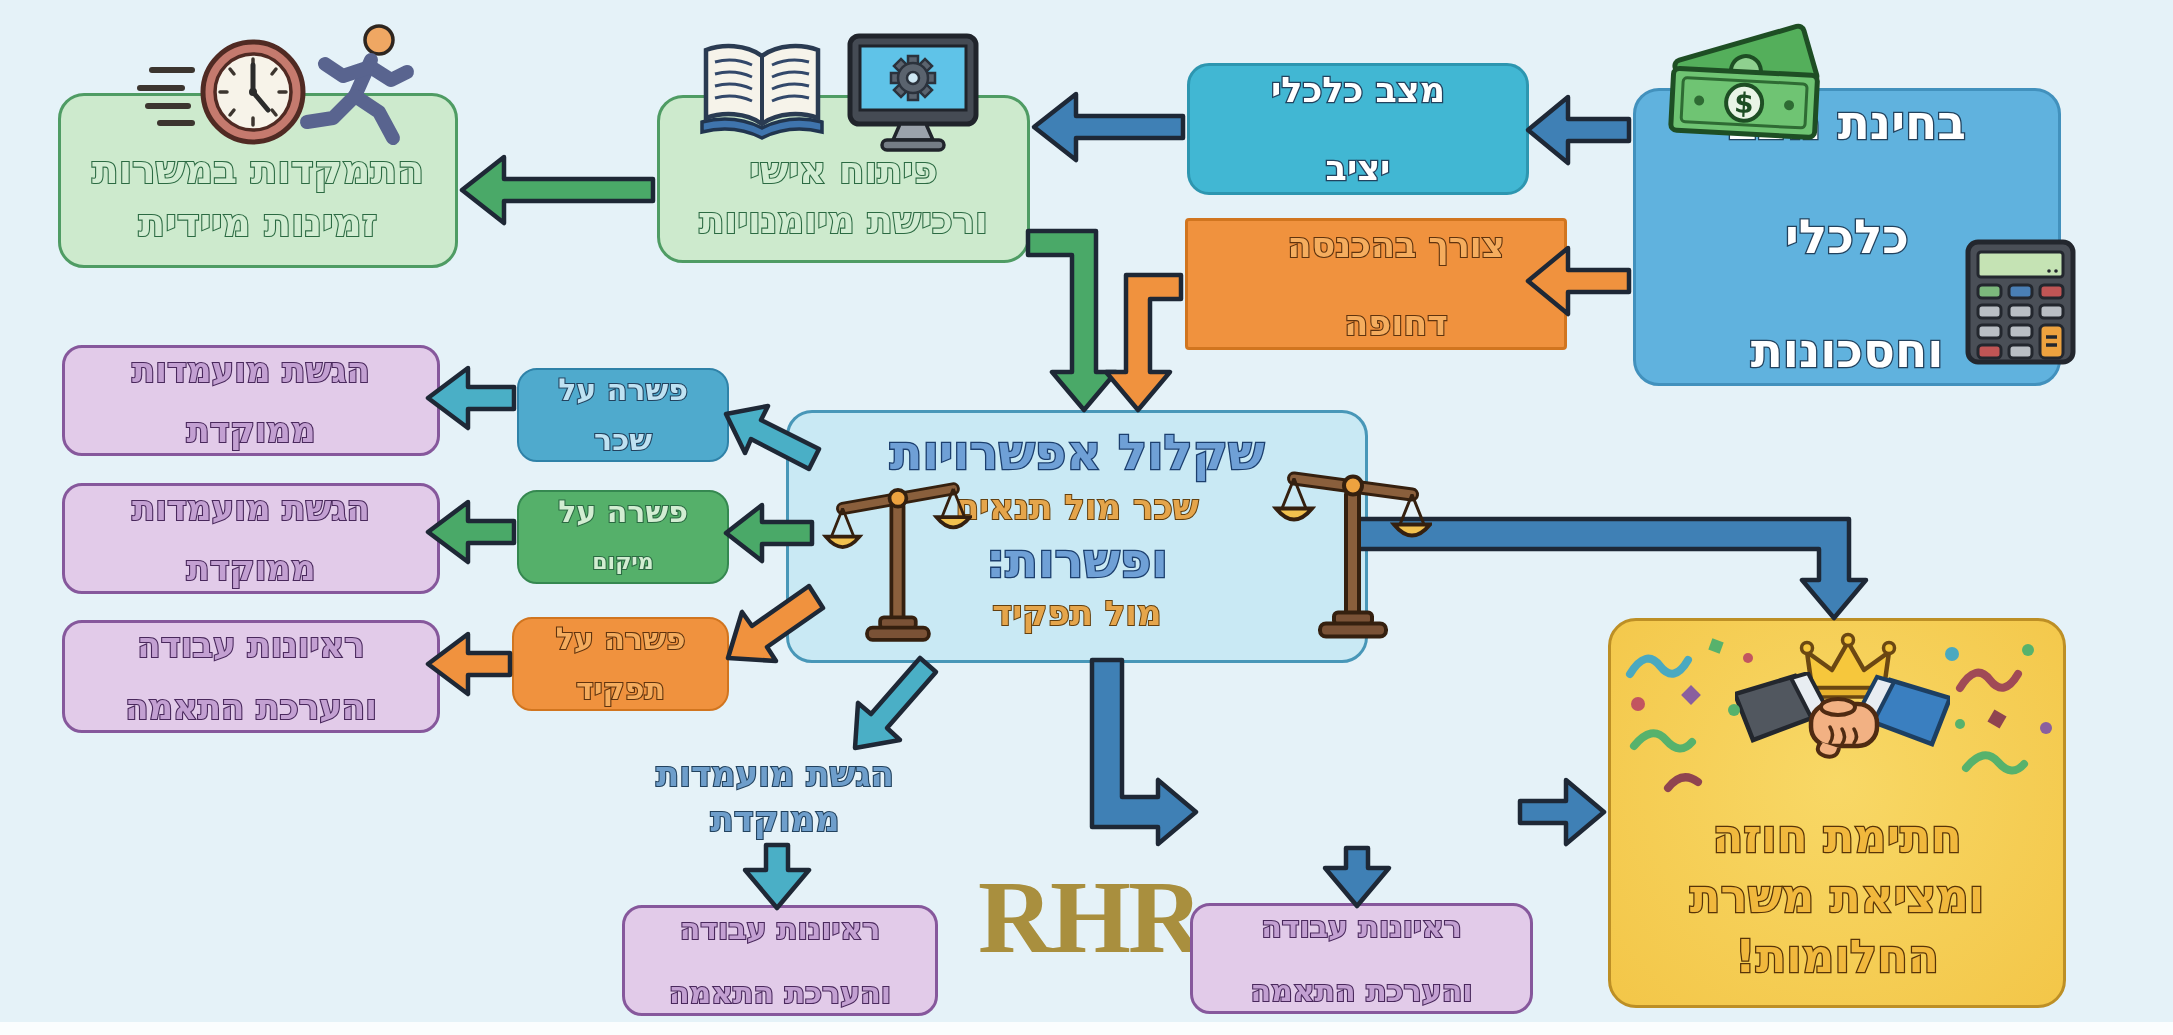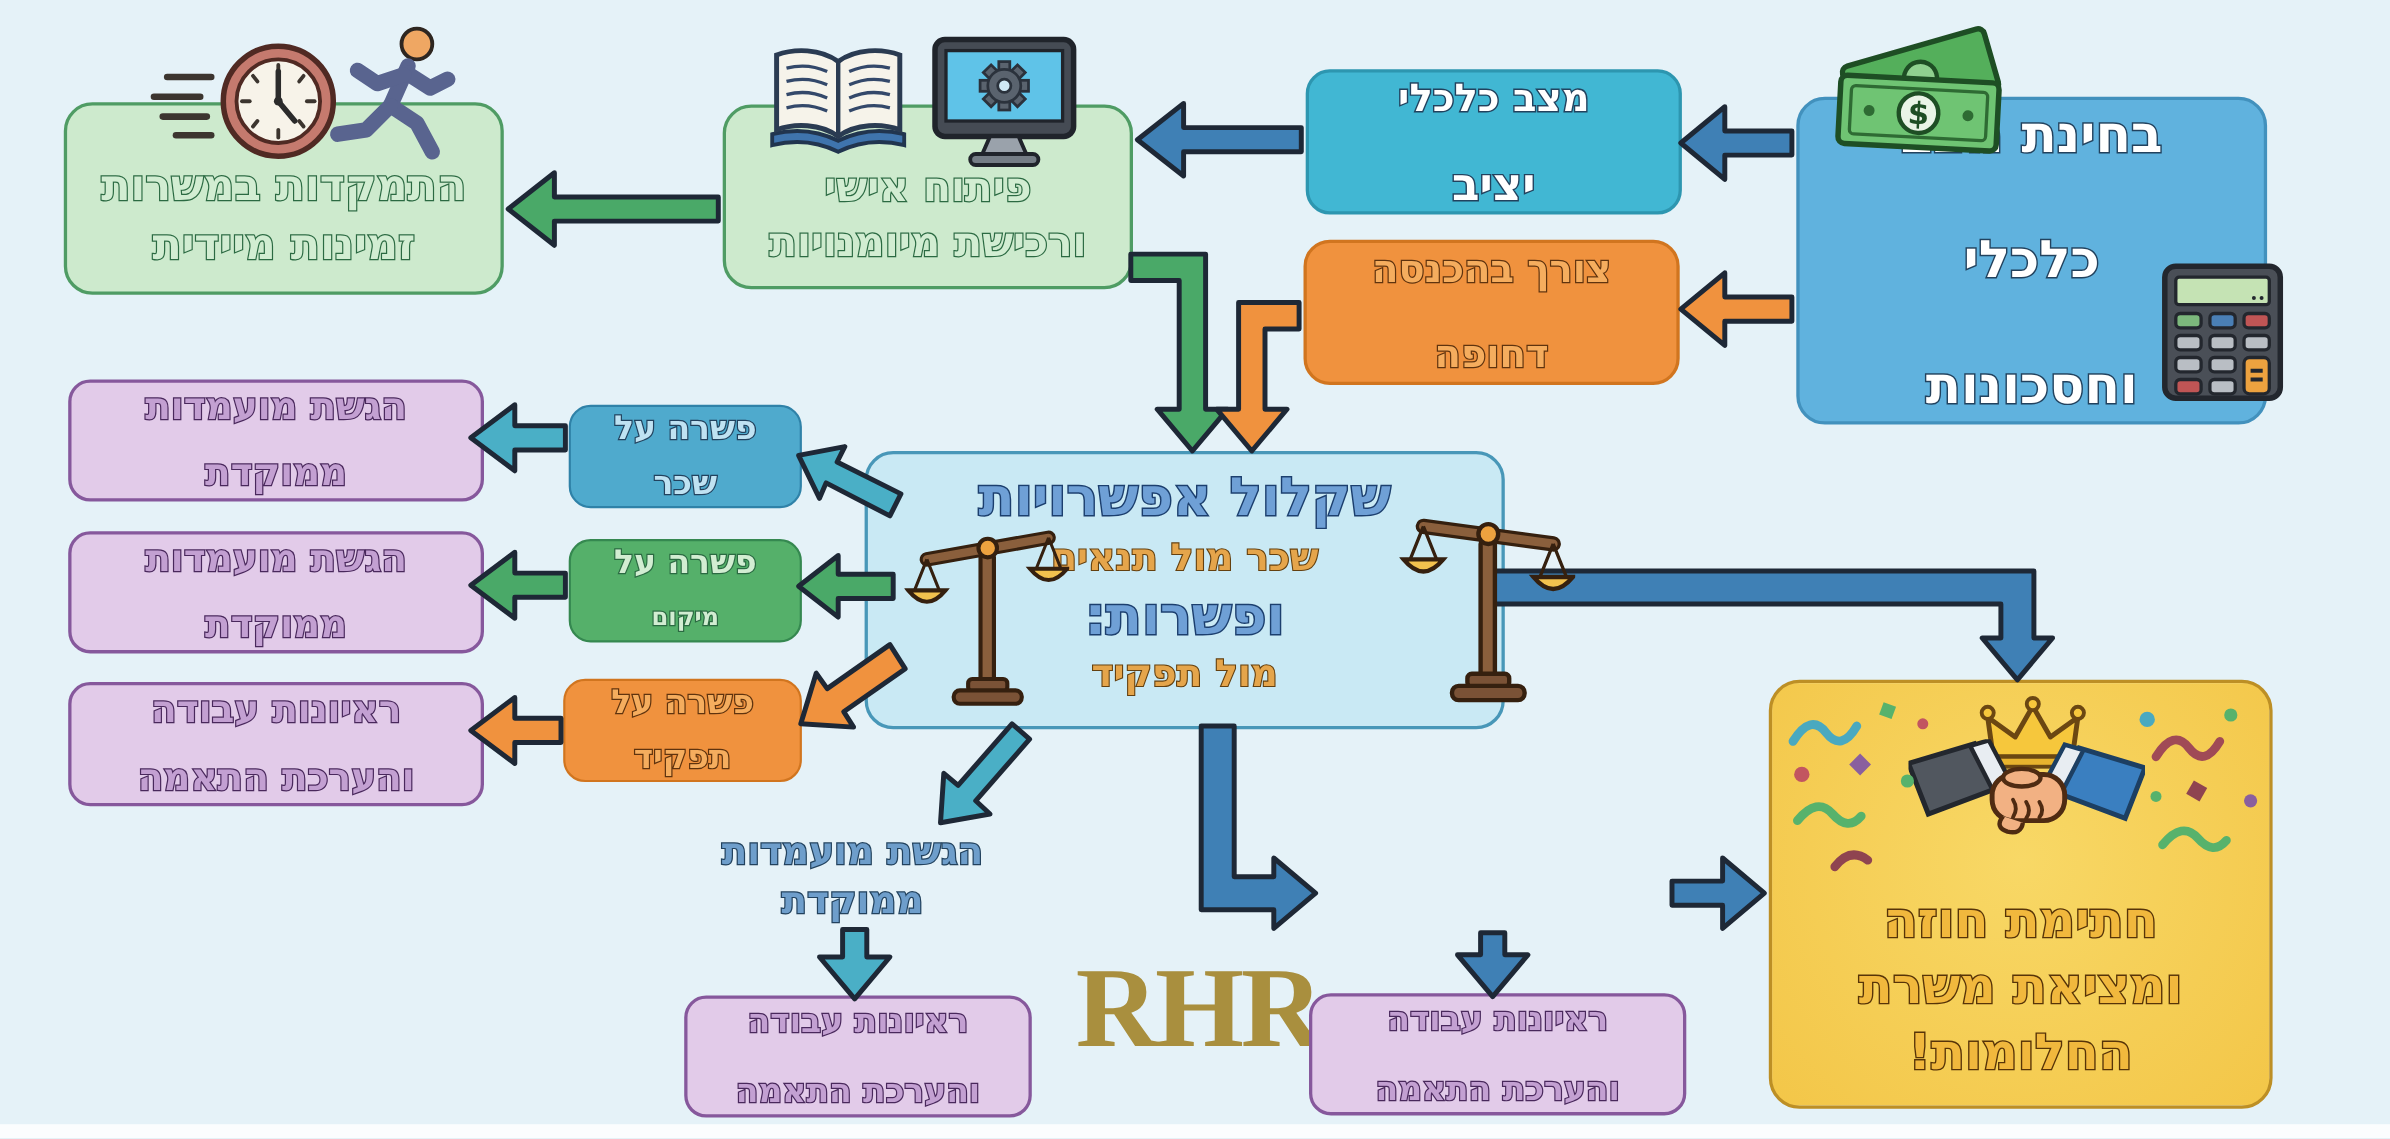--- a/index.html
+++ b/index.html
@@ -99,24 +99,24 @@
       <rect x="15" y="107" width="23" height="13" rx="4" fill="#c05555"></rect>
       <rect x="46" y="107" width="23" height="13" rx="4" fill="#b9bec4"></rect>
       <rect x="77" y="87" width="23" height="33" rx="5" fill="#eda23f"></rect>
     </g>
     <line x1="83" y1="99" x2="94" y2="99" stroke="#23272e" stroke-width="3.5"></line>
     <line x1="83" y1="107" x2="94" y2="107" stroke="#23272e" stroke-width="3.5"></line>
   </svg>
 
   <div class="box" style="left:1187px;top:63px;width:336px;height:126px;background:var(--c-box_teal);border:3px solid var(--c-border_teal);border-radius:22px;">
     <span class="line t-white" style="font-size:35px;line-height:48px;">מצב כלכלי</span>
-    <span class="line t-white" style="font-size:41px;line-height:48px;margin-top:20px;">יציב</span>
-  </div>
-
-  <div class="box" style="left:1185px;top:218px;width:336px;height:126px;background:var(--c-box_orange);border:3px solid var(--c-border_orange);border-radius:24px;">
+    <span class="line t-white" style="font-size:35px;line-height:48px;margin-top:20px;">יציב</span>
+  </div>
+
+  <div class="box" style="left:1185px;top:218px;width:336px;height:126px;background:var(--c-box_orange);border:3px solid var(--c-border_orange);border-radius:4px;padding-left:40px;">
     <span class="line t-orange" style="font-size:35px;line-height:48px;">צורך בהכנסה</span>
     <span class="line t-orange" style="font-size:35px;line-height:48px;">דחופה</span>
   </div>
 
   <div class="box" style="left:657px;top:95px;width:373px;height:168px;background:var(--c-box_green_light);border:3px solid var(--c-border_green);justify-content:flex-end;padding-bottom:14px;box-sizing:border-box;">
     <span class="line t-green" style="font-size:37px;line-height:50px;">פיתוח אישי</span>
     <span class="line t-green" style="font-size:37px;line-height:50px;">ורכישת מיומנויות</span>
   </div>
 
   <svg class="icon" style="left:692px;top:38px;" width="140" height="110" viewBox="0 0 140 110">

